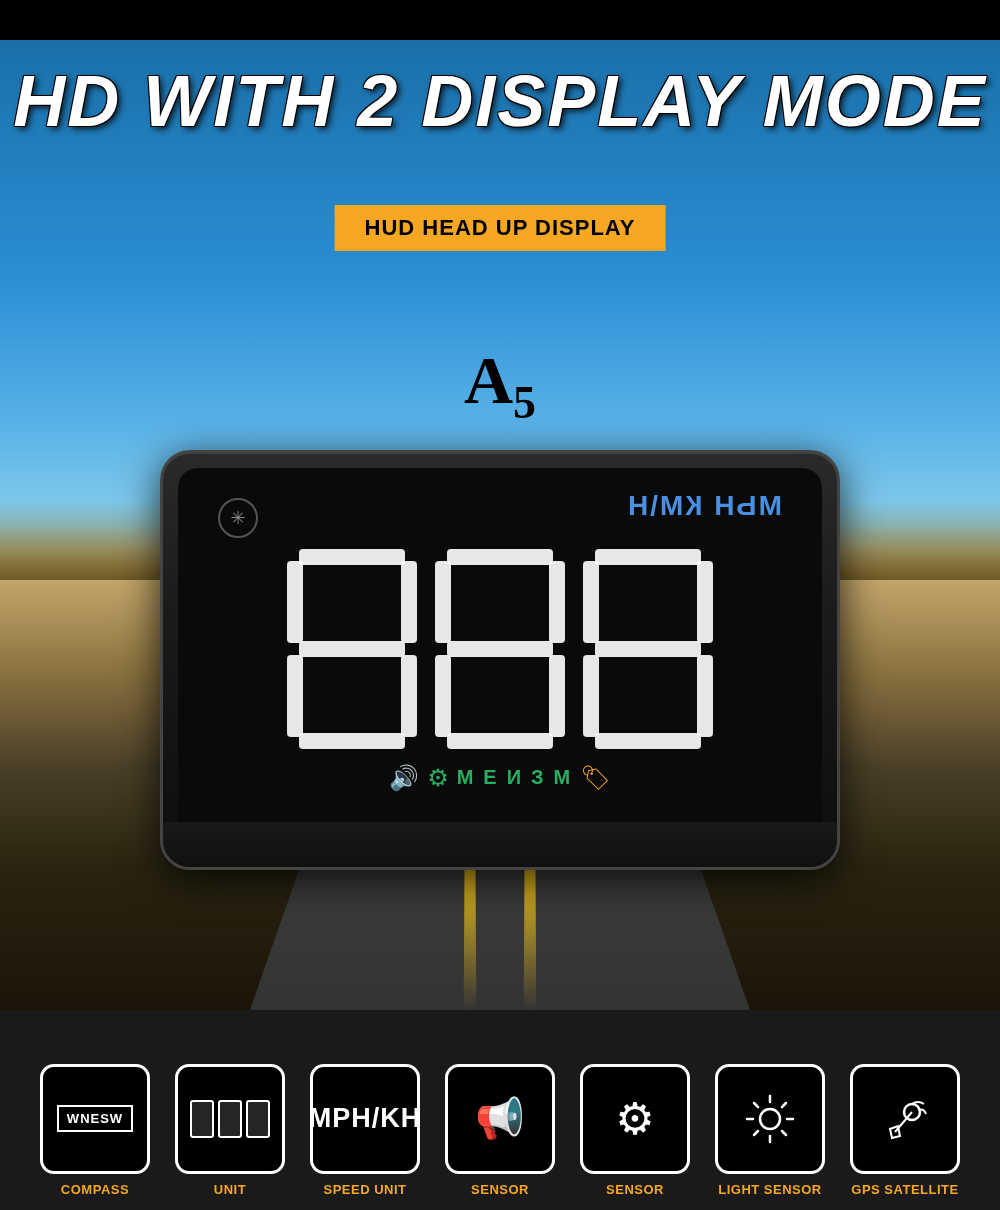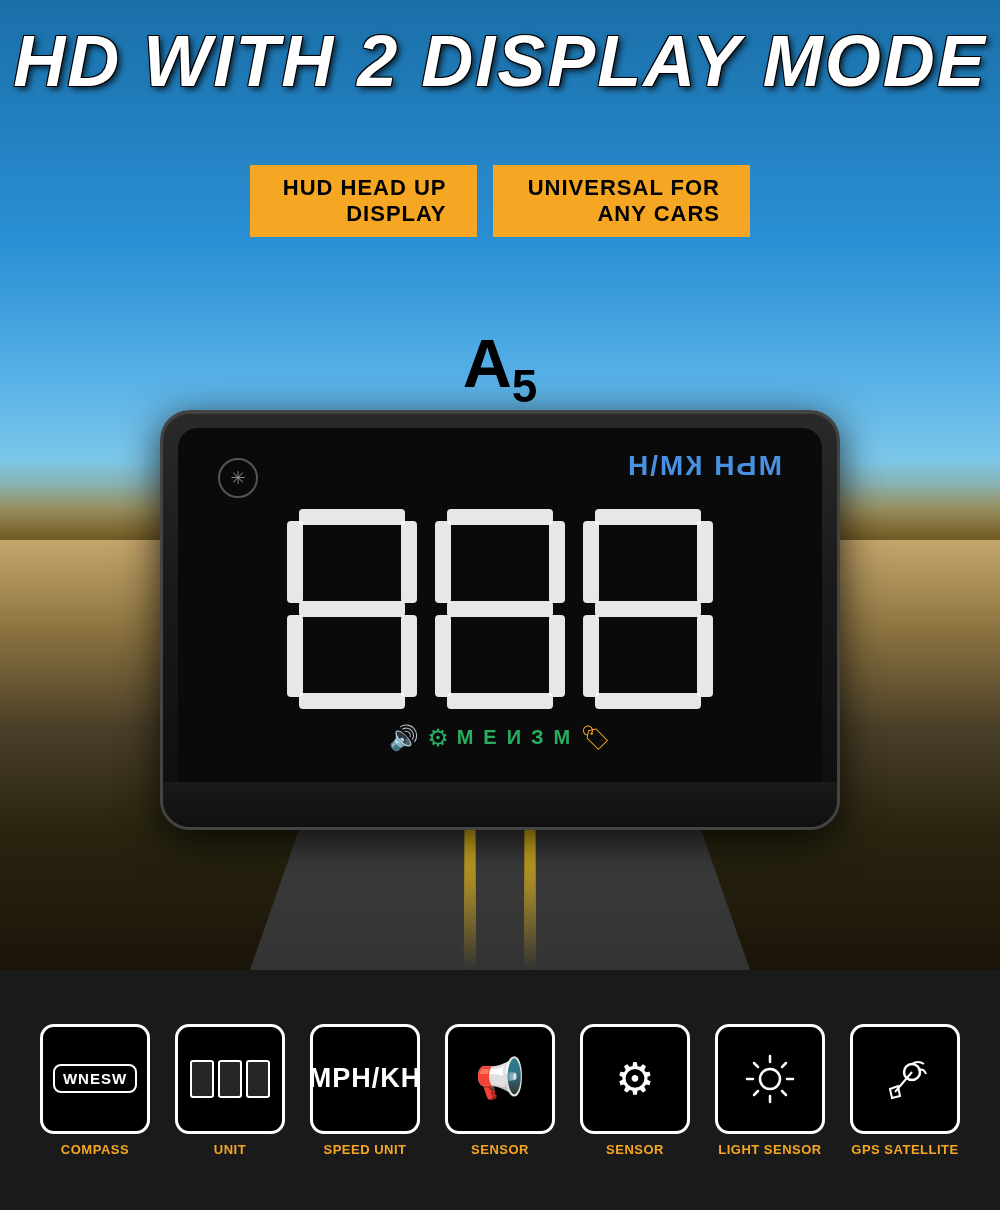--- a/index.html
+++ b/index.html
@@ -11,20 +11,21 @@
       background: #000;
     }
 
     
     .top-section {
       position: relative;
       width: 1000px;
       height: 970px;
       background: linear-gradient(180deg, #1a6fa8 0%, #2a8fd4 25%, #5bb3e8 40%, #87ceeb 50%, #c8a96e 55%, #8b7340 65%, #4a3f28 75%, #2a2510 85%, #1a1508 100%);
       overflow: hidden;
+      margin-top: 40px;
     }
 
     
     .road {
       position: absolute;
       bottom: 0;
       left: 50%;
       transform: translateX(-50%);
       width: 500px;
       height: 500px;
@@ -98,27 +99,27 @@
       font-weight: 900;
       font-size: 22px;
       padding: 10px 30px;
       letter-spacing: 1px;
       font-family: 'Arial Black', sans-serif;
     }
 
     
     .model-name {
       position: absolute;
-      top: 324px;
+      top: 301px;
       left: 50%;
       transform: translateX(-50%);
       font-size: 68px;
       font-weight: 900;
       color: black;
-      font-family: Liberation Sans, sans-serif;
+      font-family: Liberation Serif, serif;
       text-shadow: none;
     }
 
     .model-name .sub {
       font-size: 46px;
       vertical-align: sub;
     }
 
     
     .hud-device {
@@ -279,27 +280,27 @@
     .feature-label {
       color: #f5a623;
       font-size: 13px;
       font-weight: bold;
       text-align: left;
       letter-spacing: 0.5px;
     }
 
     
     .compass-display {
-      font-size: 15px;
+      font-size: 13px;
       font-weight: bold;
       color: white;
       letter-spacing: 1px;
       border: 2px solid white;
       padding: 4px 8px;
-      border-radius: 8px;
+      border-radius: 0;
     }
 
     
     .mph-text {
       font-size: 27px;
       font-weight: 900;
       color: white;
       letter-spacing: 1px;
     }
 
@@ -338,21 +339,20 @@
   <div class="landscape"></div>
 
   <div class="road"></div>
   <div class="road-line-left"></div>
   <div class="road-line-right"></div>
 
   <div class="main-title">HD WITH 2 DISPLAY MODE</div>
 
   <div class="badges">
     <div class="badge">HUD HEAD UP DISPLAY</div>
-    <div class="badge">UNIVERSAL FOR ANY CARS</div>
   </div>
 
   <div class="model-name">
     <span>A</span><span class="sub">5</span>
   </div>
 
   <div class="hud-device">
     <div class="hud-screen">
 
       <div class="speaker">

